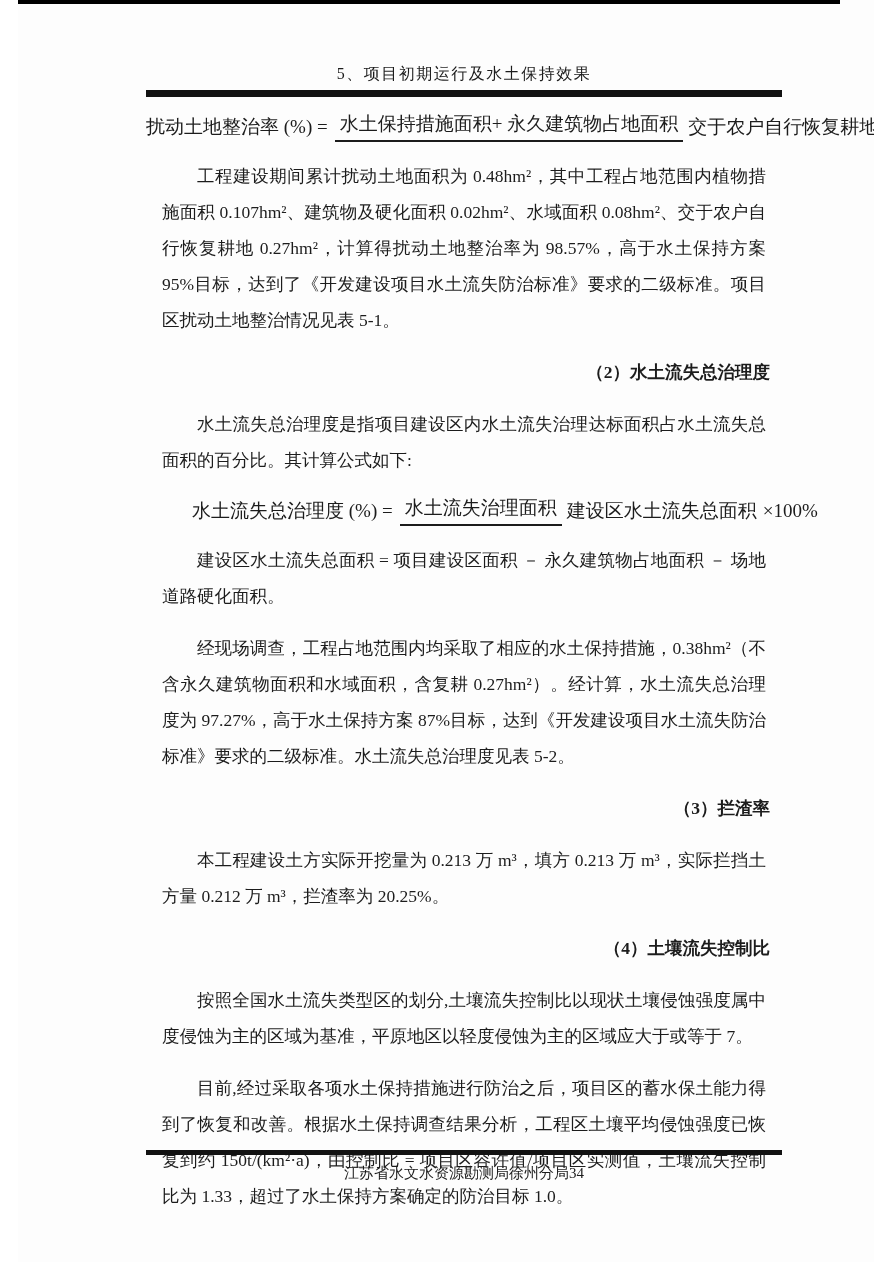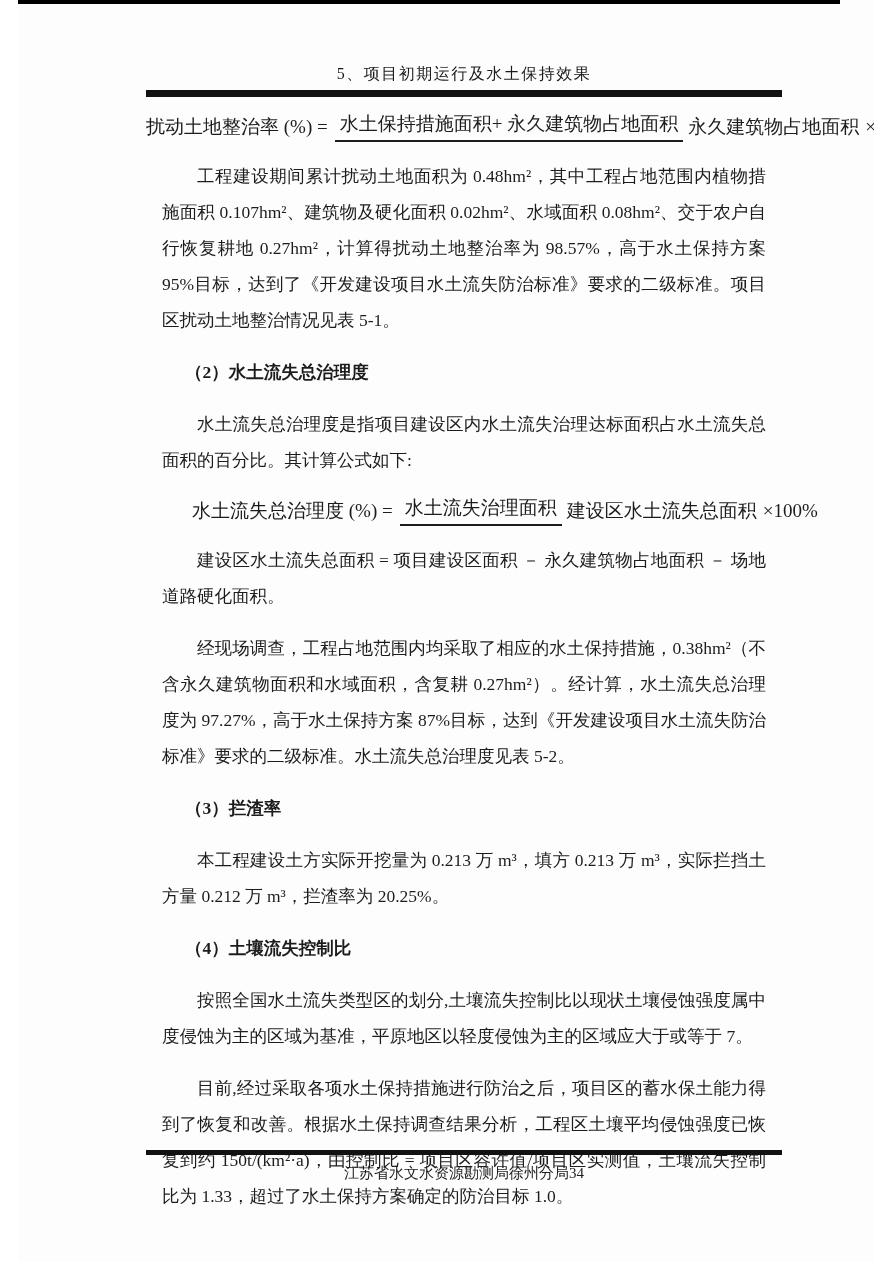--- a/index.html
+++ b/index.html
@@ -57,25 +57,26 @@
   .fraction .den { padding: 3px 5px 0 5px; }
   .f-mult { margin-left: 1px; }
   .para {
     margin: 16px;
     font-size: 17.5px;
     line-height: 36px;
     text-align: justify;
     text-indent: 2em;
   }
   .sec-heading {
-    margin: 4px;
+    margin: 12px;
     font-size: 17.5px;
     line-height: 36px;
     font-weight: bold;
     text-indent: 2em;
+    text-align: right;
   }
   .footer {
     position: absolute;
     top: 1150px;
     left: 128px;
     width: 636px;
   }
   .footer .rule-double { margin-top: 0; border-top-width: 3px; border-bottom-width: 2px; }
   .footer-row {
     display: flex;
@@ -95,21 +96,21 @@
   <div class="inner">
 
     <div class="header-title">5、项目初期运行及水土保持效果</div>
 
     <div class="rule-double"></div>
 
     <div class="formula f1">
       <span class="f-lhs">扰动土地整治率 (%) =</span>
       <span class="fraction">
         <span class="num">水土保持措施面积+ 永久建筑物占地面积</span>
-        <span class="den">永久建筑物占地面积</span>
+        <span class="den">交于农户自行恢复耕地</span>
       </span>
       <span class="f-mult">×100%</span>
     </div>
 
     <p class="para">工程建设期间累计扰动土地面积为 0.48hm²，其中工程占地范围内植物措施面积 0.107hm²、建筑物及硬化面积 0.02hm²、水域面积 0.08hm²、交于农户自行恢复耕地 0.27hm²，计算得扰动土地整治率为 98.57%，高于水土保持方案 95%目标，达到了《开发建设项目水土流失防治标准》要求的二级标准。项目区扰动土地整治情况见表 5-1。</p>
 
     <h3 class="sec-heading">（2）水土流失总治理度</h3>
 
     <p class="para">水土流失总治理度是指项目建设区内水土流失治理达标面积占水土流失总面积的百分比。其计算公式如下:</p>
 

